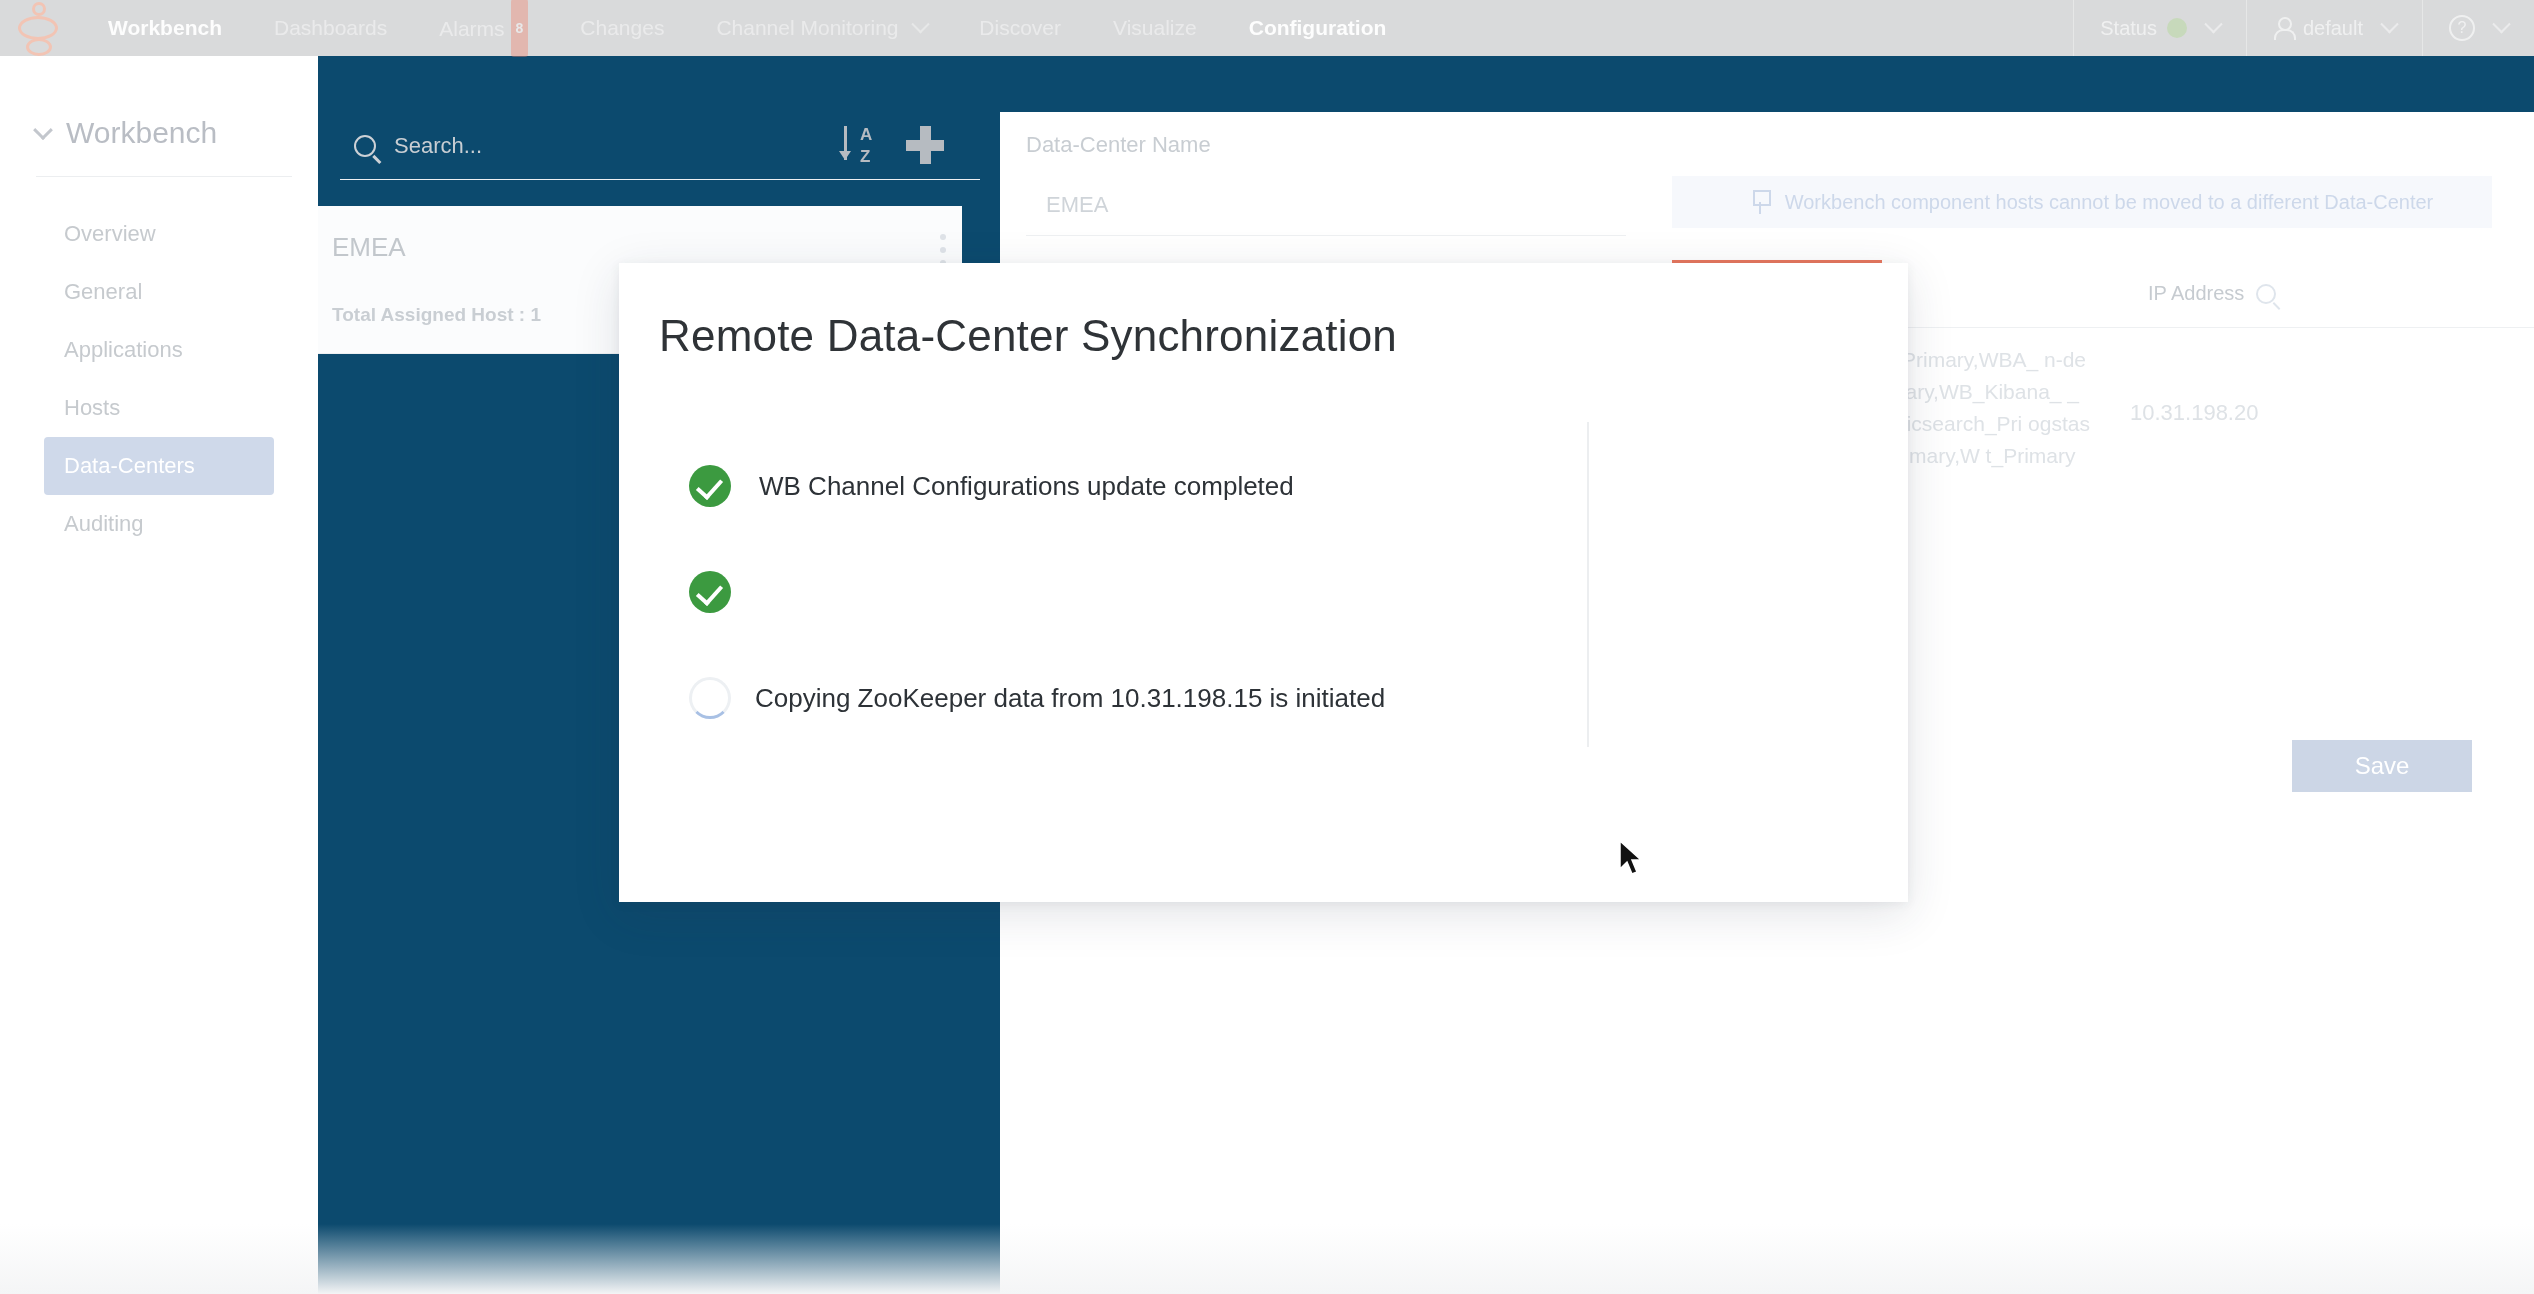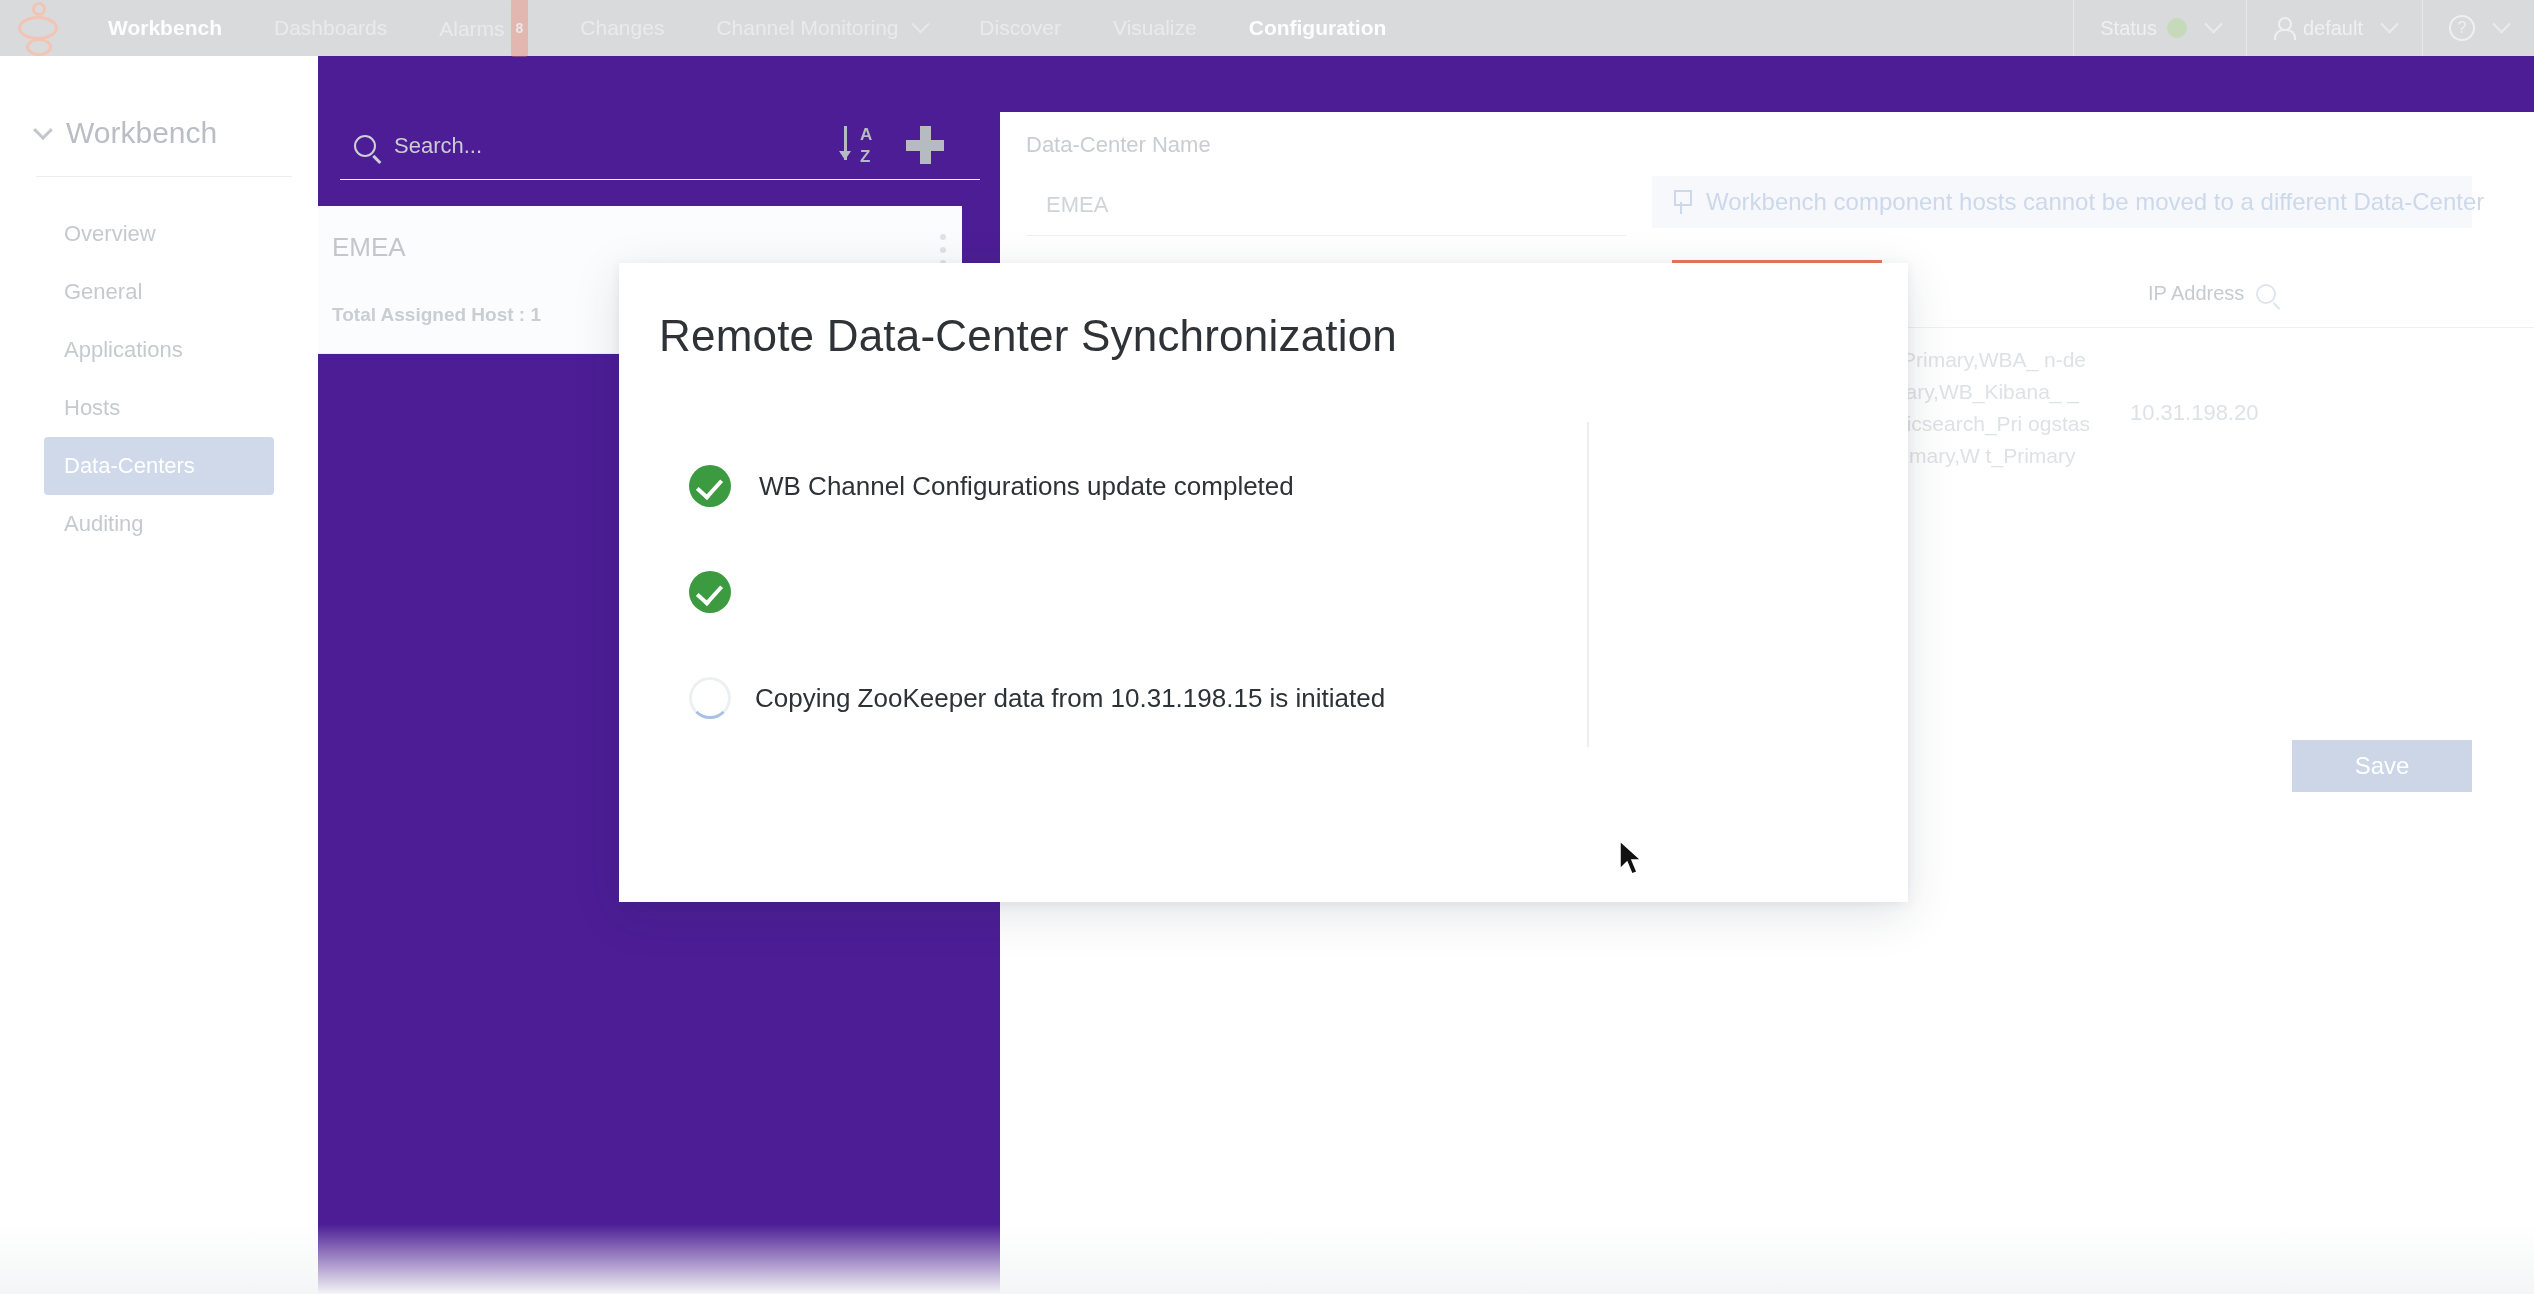--- a/index.html
+++ b/index.html
@@ -9,21 +9,21 @@
     height: 1294px;
     overflow: hidden;
     background: #ffffff;
     font-family: "Liberation Sans", sans-serif;
   }
 
   
   #app {
     position: absolute;
     inset: 0;
-    background: #4c1d95;
+    background: #0c4a6e;
   }
 
   
   .topnav {
     position: absolute;
     top: 0; left: 0;
     width: 2534px;
     height: 56px;
     background: #d9dadb;
     display: flex;
@@ -255,27 +255,28 @@
     color: #c8cdd2; font-size: 22px;
   }
   .field-input {
     position: absolute; left: 26px; top: 62px;
     width: 600px; height: 62px;
     border-bottom: 1px solid #eef0f2;
     color: #cfd4d9; font-size: 22px;
     padding-left: 20px; line-height: 62px;
   }
   .notice {
-    position: absolute; left: 652px; top: 64px;
+    position: absolute; left: 672px; top: 64px;
     width: 820px; height: 52px;
     background: #f6f8fc;
     display: flex; align-items: center; gap: 16px;
     padding-left: 20px;
-    color: #cdd8ea; font-size: 24px;
+    color: #cdd8ea; font-size: 20px;
     white-space: nowrap;
+    justify-content: center;
   }
   .pin-ic {
     width: 18px; height: 24px; position: relative; flex: 0 0 18px;
   }
   .pin-ic:before {
     content: ""; position: absolute; left: 2px; top: 0;
     width: 14px; height: 12px;
     border: 2px solid #cdd8ea;
   }
   .pin-ic:after {

